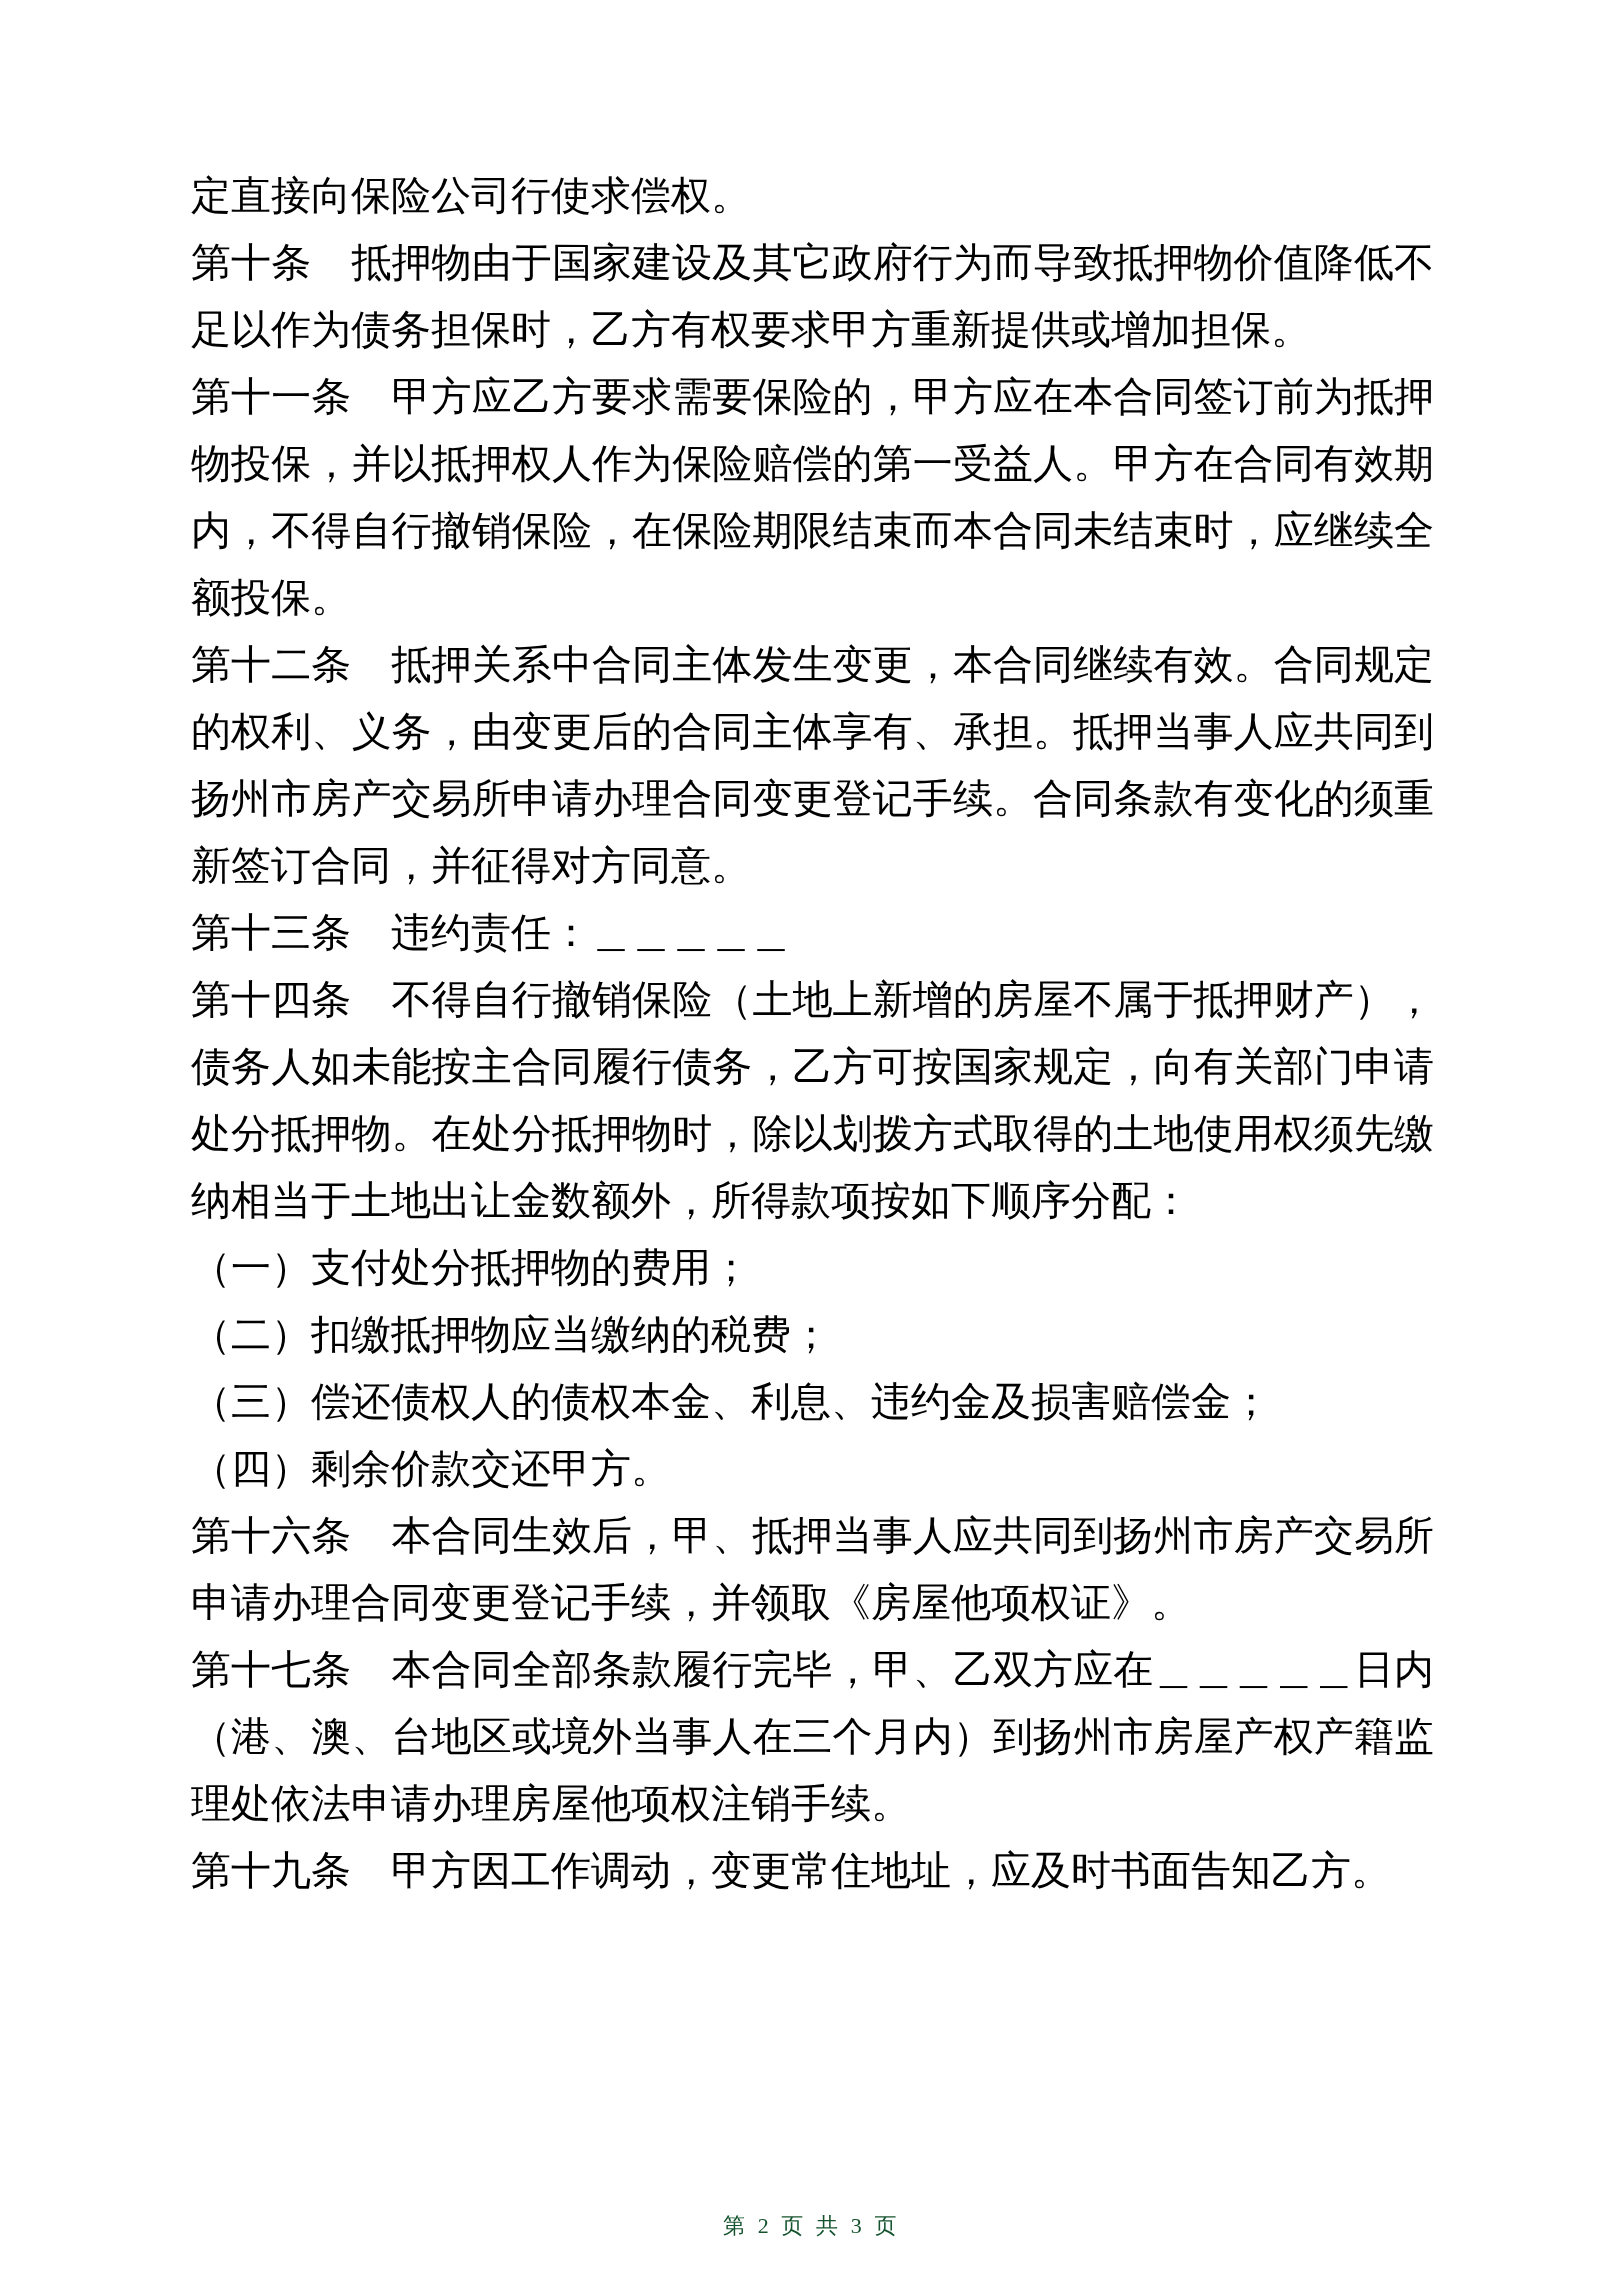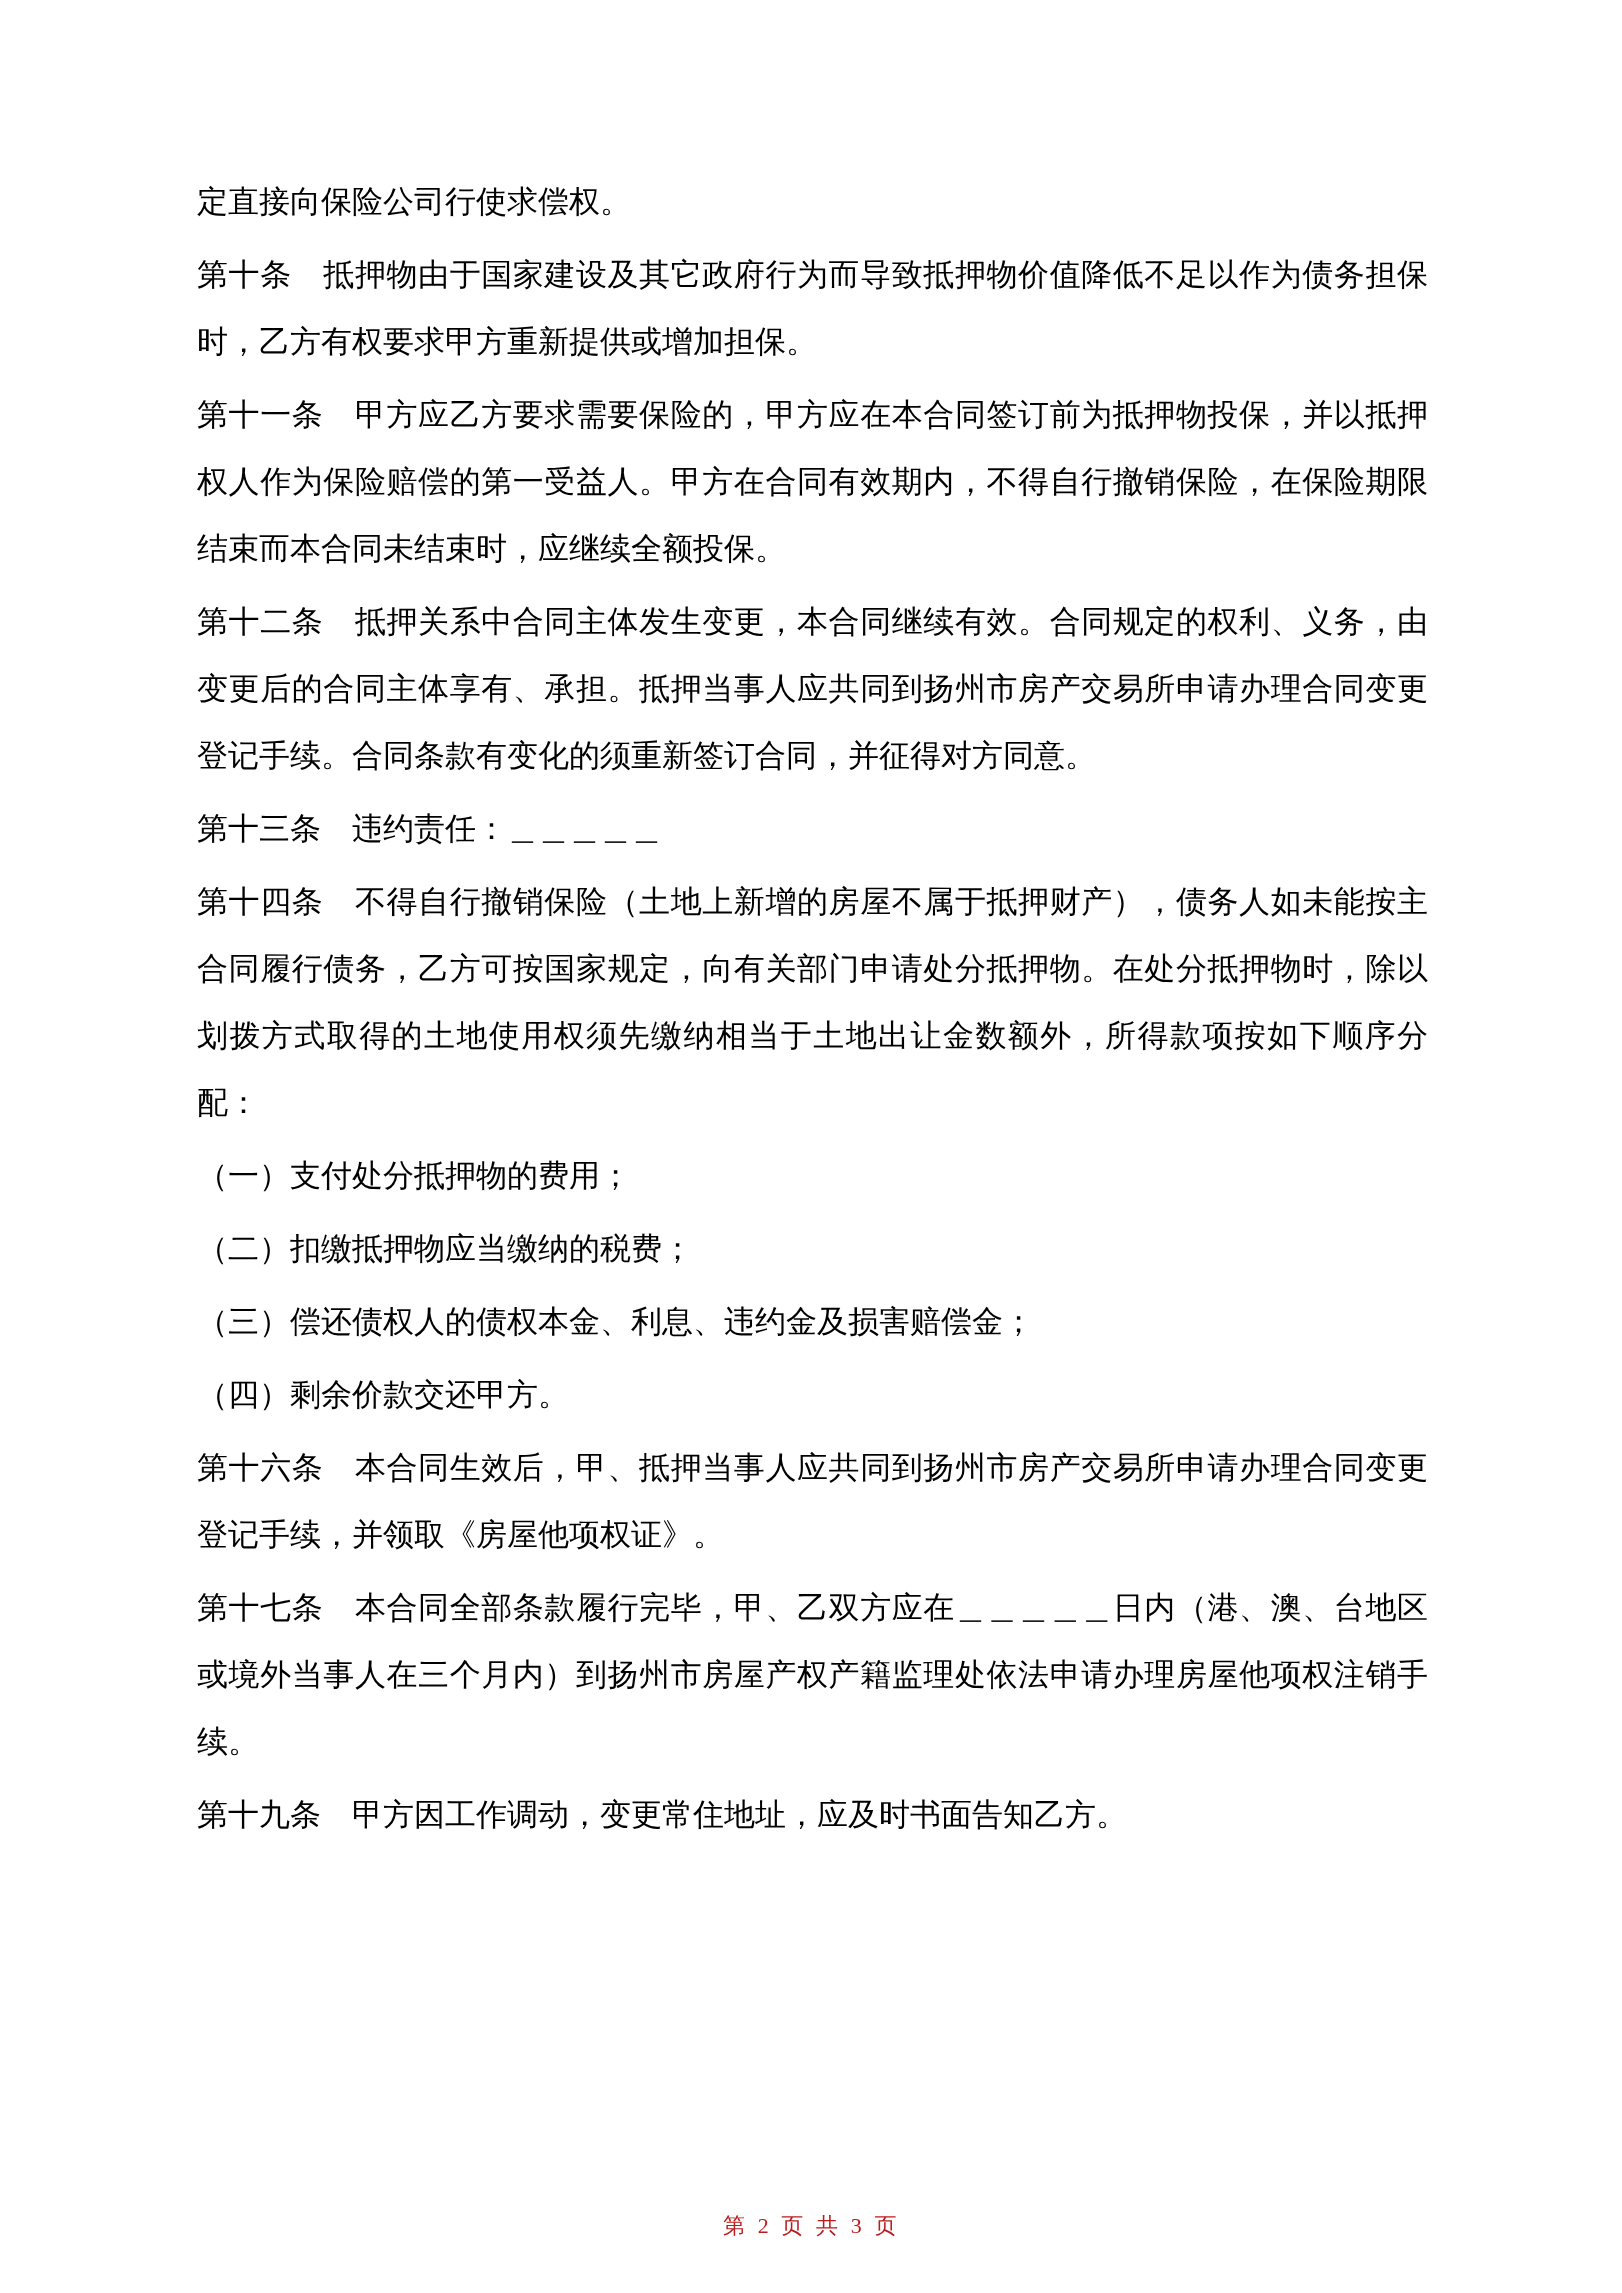--- a/index.html
+++ b/index.html
@@ -17,37 +17,37 @@
     color: #000000;
     overflow: hidden;
   }
   .content {
     position: absolute;
     left: 191px;
     right: 189px;
     top: 162px;
   }
   .para {
-    margin: 6px;
-    font-size: 31px;
+    margin: 0;
+    font-size: 40px;
     line-height: 67px;
     text-align: justify;
     text-justify: inter-ideograph;
     white-space: pre-wrap;
     word-break: break-all;
   }
   .footer {
     position: absolute;
     left: 0;
     right: 0;
     bottom: 53px;
     text-align: center;
     font-size: 22px;
     letter-spacing: 3.6px;
-    color: #b91c1c;
+    color: #14532d;
   }
 </style>
 </head>
 <body>
 
 <div class="page">
   <div class="content">
     <p class="para">定直接向保险公司行使求偿权。</p>
     <p class="para">第十条　抵押物由于国家建设及其它政府行为而导致抵押物价值降低不足以作为债务担保时，乙方有权要求甲方重新提供或增加担保。</p>
     <p class="para">第十一条　甲方应乙方要求需要保险的，甲方应在本合同签订前为抵押物投保，并以抵押权人作为保险赔偿的第一受益人。甲方在合同有效期内，不得自行撤销保险，在保险期限结束而本合同未结束时，应继续全额投保。</p>

